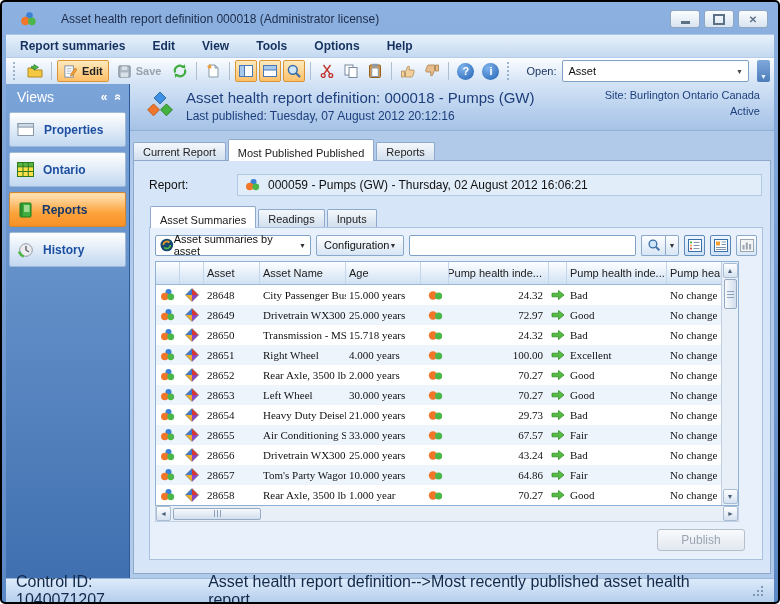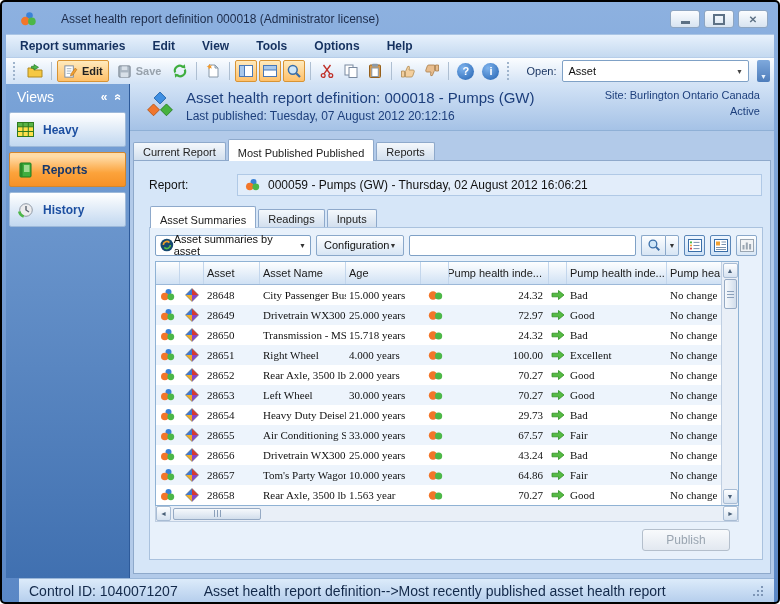--- a/index.html
+++ b/index.html
@@ -118,26 +118,26 @@
   .vthumb{width:13px;height:30px;background:linear-gradient(90deg,#f6f9fc,#d2deec);border:1px solid #96aac4;border-radius:2px;box-sizing:border-box;
           display:flex;align-items:center;justify-content:center;}
   .vthumb i{width:7px;height:1px;background:#8ba0ba;box-shadow:0 3px #8ba0ba,0 -3px #8ba0ba;}
   .vspacer{flex:1;}
   .hscroll{width:584px;height:16px;background:#e9eff7;border:1px solid #c0cfe2;border-top:none;
            display:flex;align-items:center;box-sizing:border-box;}
   .hthumb{width:88px;height:12px;background:linear-gradient(#f6f9fc,#d2deec);border:1px solid #96aac4;border-radius:2px;
           margin-left:2px;display:flex;align-items:center;justify-content:center;box-sizing:border-box;}
   .hthumb i{width:1px;height:7px;background:#8ba0ba;box-shadow:3px 0 #8ba0ba,-3px 0 #8ba0ba;}
   .hspacer{flex:1;}
-  .pubrow{display:flex;justify-content:flex-end;margin:7px 27px 3px 0;}
+  .pubrow{display:flex;justify-content:flex-end;margin:7px 12px 3px 0;}
   .pubbtn{width:88px;height:22px;border:1px solid #b4bfcc;border-radius:3px;
           background:linear-gradient(#f8fafc,#e2e8f0);color:#9aa5b1;font:12px "Liberation Sans",sans-serif;}
   
   .statusbar{height:24px;margin-top:0;background:linear-gradient(#dcebfa,#b4cdec);border-top:1px solid #9ab6d8;
-             display:flex;align-items:center;font-size:14px;color:#13294a;padding:0 10px;gap:26px;margin-left:13px;}
+             display:flex;align-items:center;font-size:16px;color:#13294a;padding:0 10px;gap:26px;}
   .grip{margin-left:auto;position:relative;width:14px;height:14px;}
   .grip i{position:absolute;right:1px;bottom:2px;width:2px;height:2px;background:#7e96b6;
           box-shadow:-4px 0 #7e96b6,-8px 0 #7e96b6,0 -4px #7e96b6,-4px -4px #7e96b6,0 -8px #7e96b6;}
   svg{display:block;}
 </style>
 </head>
 <body>
 
 <div class="win">
 
@@ -287,26 +287,33 @@
 
     <div class="sidebar">
       <div class="sbhead">
         <span>Views</span>
         <span class="glyphs">
           <span>«</span>
           <span class="up">«</span>
         </span>
       </div>
       <div class="sbitem">
+        <svg width="18" height="15" viewBox="0 0 18 15">
+            <rect x="1" y="1.5" width="15.5" height="12" fill="#fff" stroke="#8898a8"></rect>
+            <rect x="1" y="1.5" width="15.5" height="3.6" fill="#cdd9e6" stroke="#8898a8"></rect>
+          </svg>
+        <span>Properties</span>
+      </div>
+      <div class="sbitem">
         <svg width="17" height="15" viewBox="0 0 17 15">
             <rect x="0.5" y="0.5" width="16" height="14" fill="#ffe04a" stroke="#2e7a1e"></rect>
             <rect x="0.5" y="0.5" width="16" height="4.3" fill="#58b447" stroke="#2e7a1e"></rect>
             <path d="M0.5 9.5 h16 M6 0.5 v14 M11.3 0.5 v14" stroke="#2e7a1e"></path>
           </svg>
-        <span>Heavy</span>
+        <span>Ontario</span>
       </div>
       <div class="sbitem sel">
         <svg width="16" height="16" viewBox="0 0 16 16">
             <rect x="3" y="1" width="11" height="14" rx="1" fill="#3fae3f" stroke="#1f7a1f"></rect>
             <rect x="3" y="1" width="2.6" height="14" fill="#2a8c2a"></rect>
             <rect x="7" y="3" width="5.5" height="7" fill="#9fdc92"></rect>
           </svg>
         <span>Reports</span>
       </div>
       <div class="sbitem">
@@ -794,21 +801,21 @@
       <svg width="14" height="14" viewBox="0 0 14 14">
                         <path d="M7 0.5 L13.5 7 7 7 z" fill="#d83830"></path>
                         <path d="M13.5 7 L7 13.5 7 7 z" fill="#8848c8"></path>
                         <path d="M7 13.5 L0.5 7 7 7 z" fill="#f0b028"></path>
                         <path d="M0.5 7 L7 0.5 7 7 z" fill="#3a78d8"></path>
                         <path d="M7 0.5 L13.5 7 7 13.5 0.5 7 z" fill="none" stroke="#666" stroke-width="0.6"></path>
                       </svg>
     </span>
     <span class="c w-asset">28658</span>
     <span class="c w-name">Rear Axle, 3500 lb s</span>
-    <span class="c w-age">1.563 year</span>
+    <span class="c w-age">1.000 year</span>
     <span class="c w-i3">
       <svg width="15" height="13" viewBox="0 0 15 13">
                         <circle cx="5" cy="6.5" r="4.2" fill="#f2762a"></circle>
                         <circle cx="10.6" cy="7" r="3.6" fill="#4cb748"></circle>
                       </svg>
     </span>
     <span class="c w-num">70.27</span>
     <span class="c w-arw">
       <svg width="14" height="12" viewBox="0 0 14 12">
                         <path d="M1 4.2 h6.5 V1.5 L13 6 l-5.5 4.5 V7.8 H1 z" fill="#55bb44" stroke="#2f8f22" stroke-width="0.8"></path>

